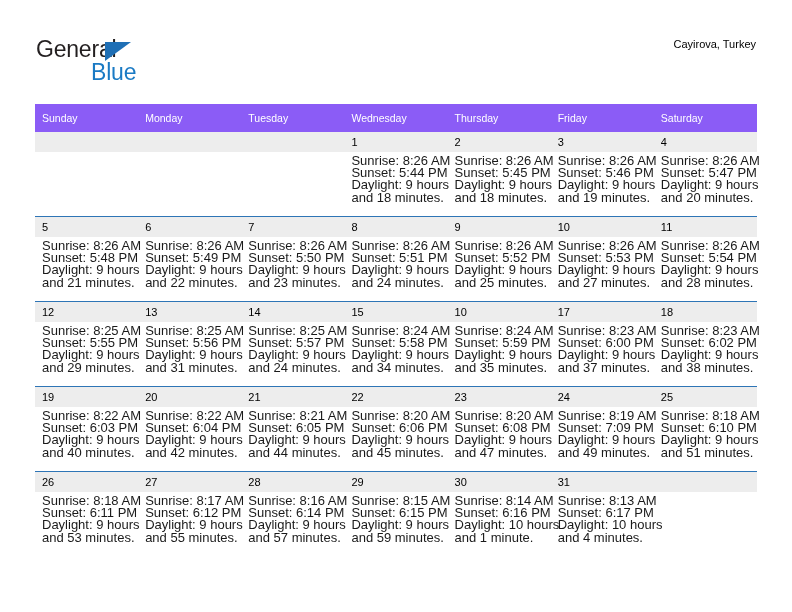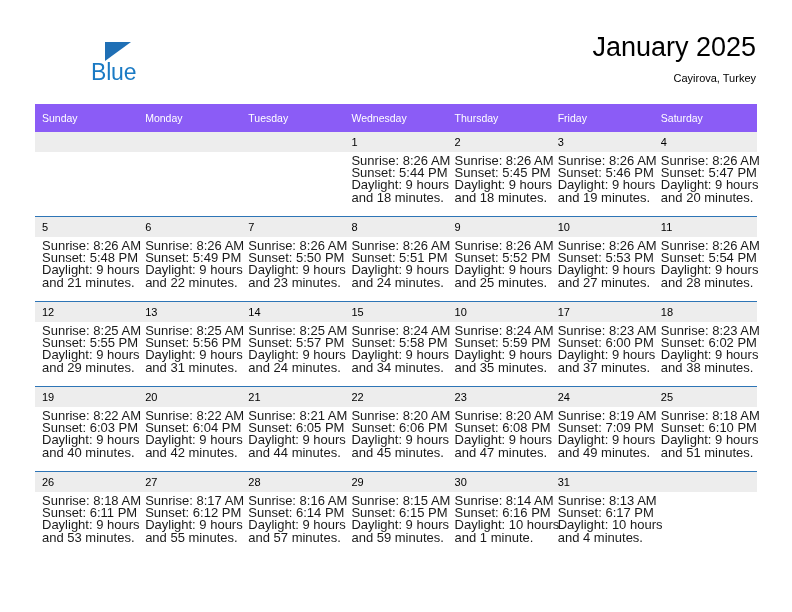--- a/index.html
+++ b/index.html
@@ -138,26 +138,26 @@
   td.blank .cell-body { visibility: hidden; }
 </style>
 </head>
 <body>
 
 <div class="page">
 
   <div class="header">
 
     <div class="logo">
+      <span class="logo-general">General</span>
       <span class="logo-tri"></span>
       <span class="logo-blue">Blue</span>
     </div>
 
     <div class="title-block">
-      <div class="month-title">January 2025</div>
       <div class="location">Cayirova, Turkey</div>
     </div>
 
   </div>
 
   <table class="calendar">
     <thead>
       <tr>
         <th>Sunday</th>
         <th>Monday</th>

